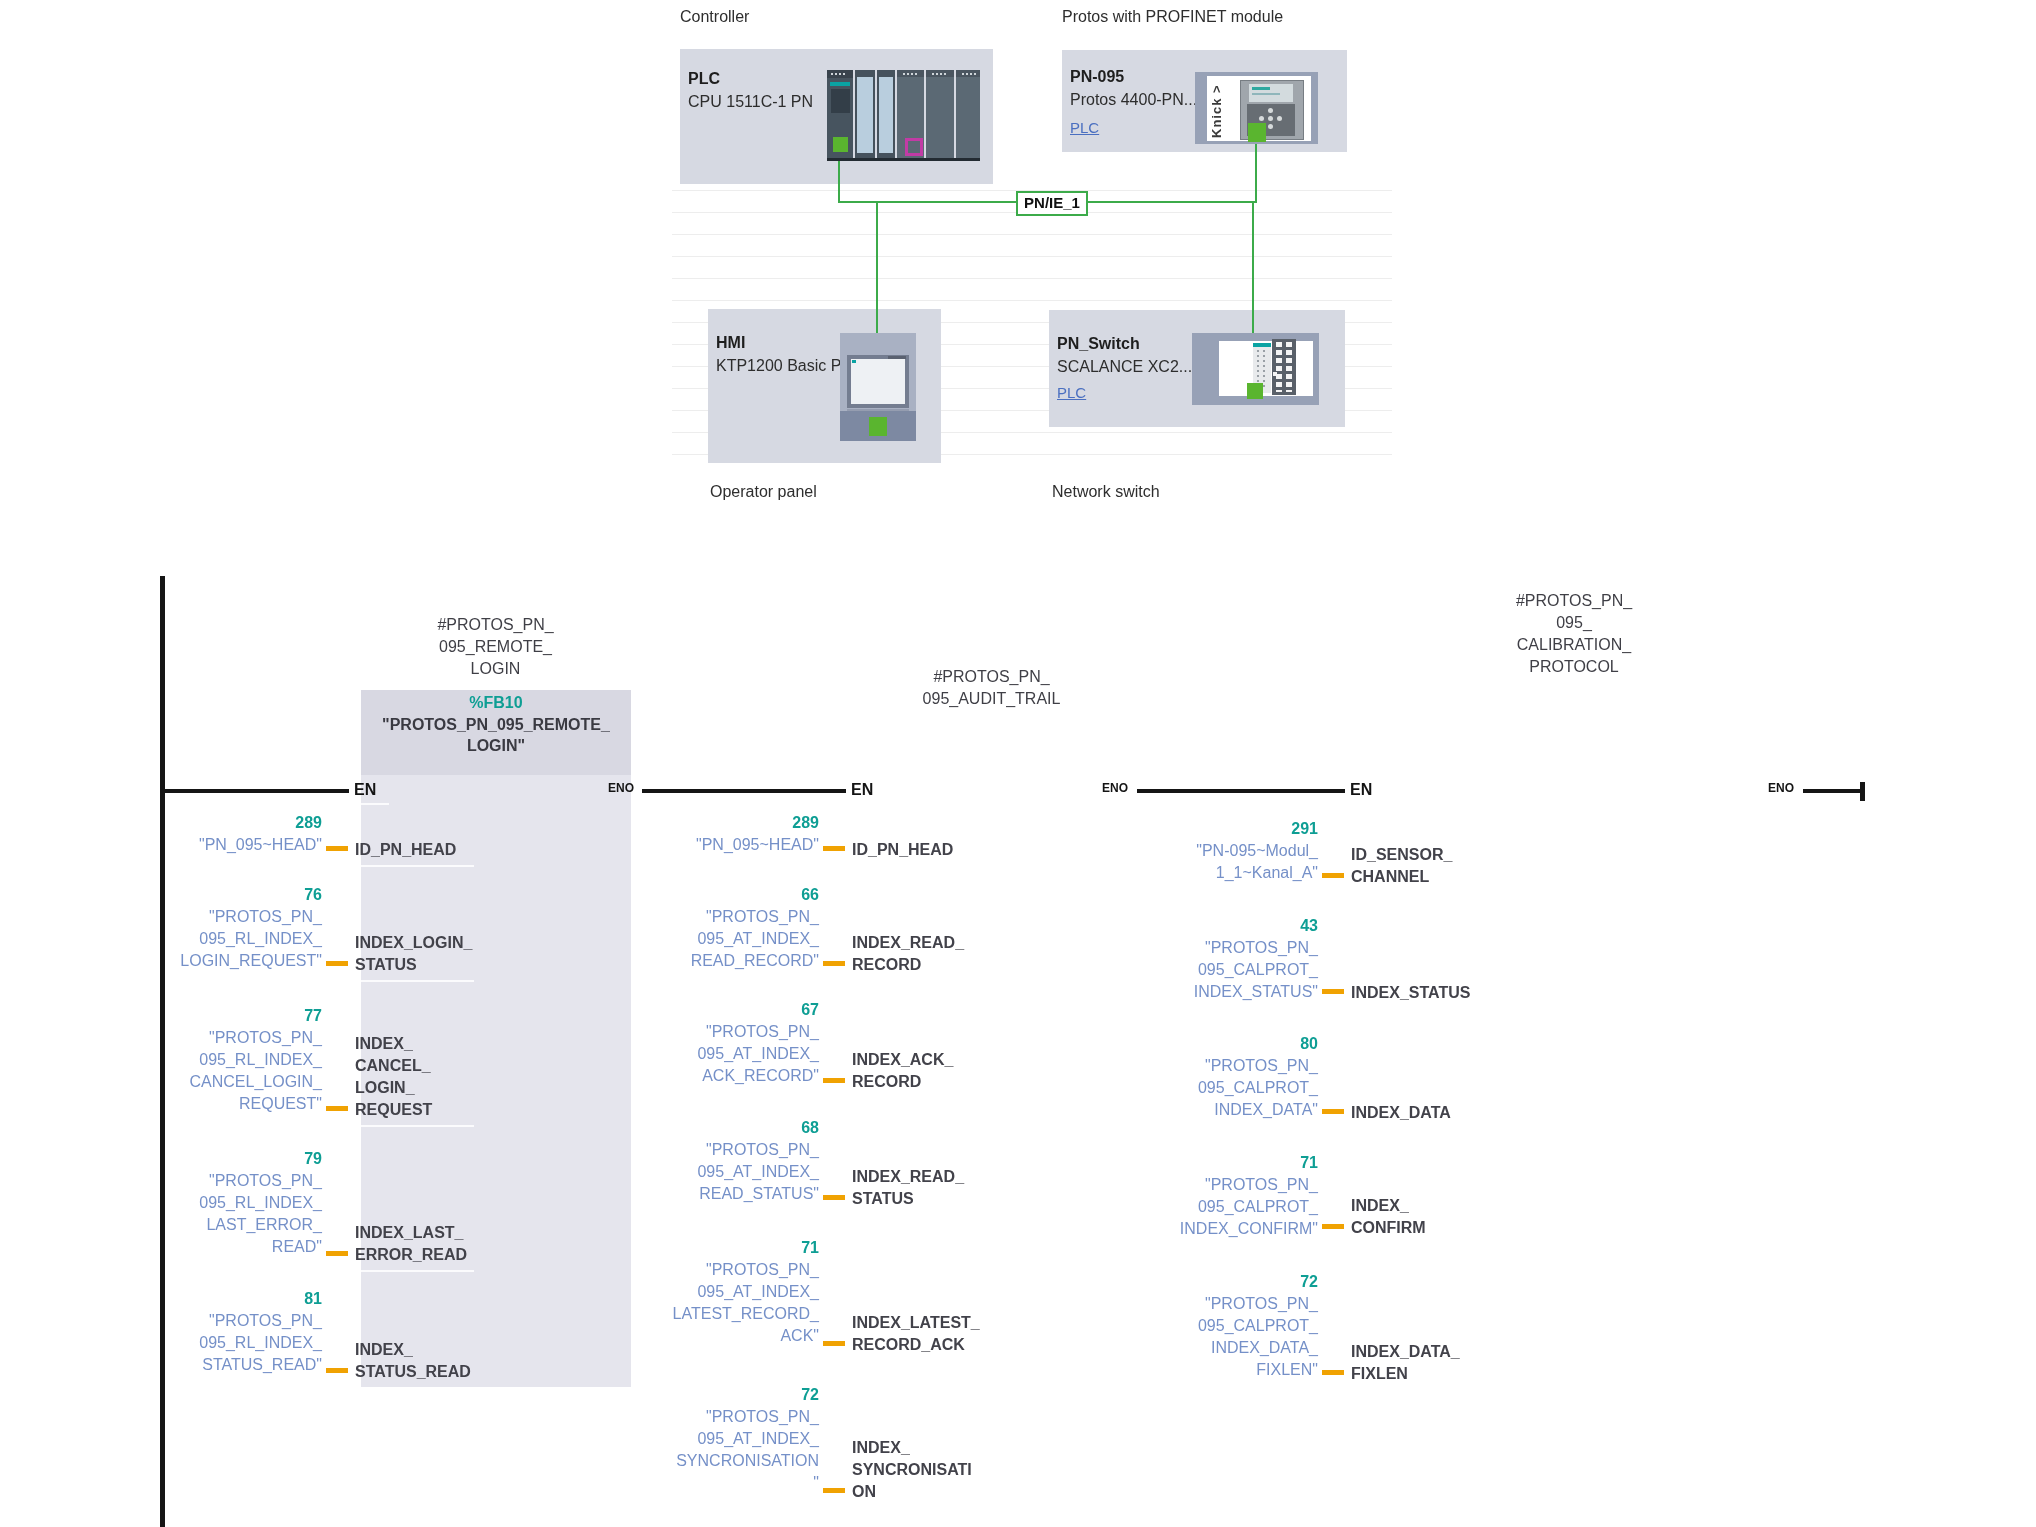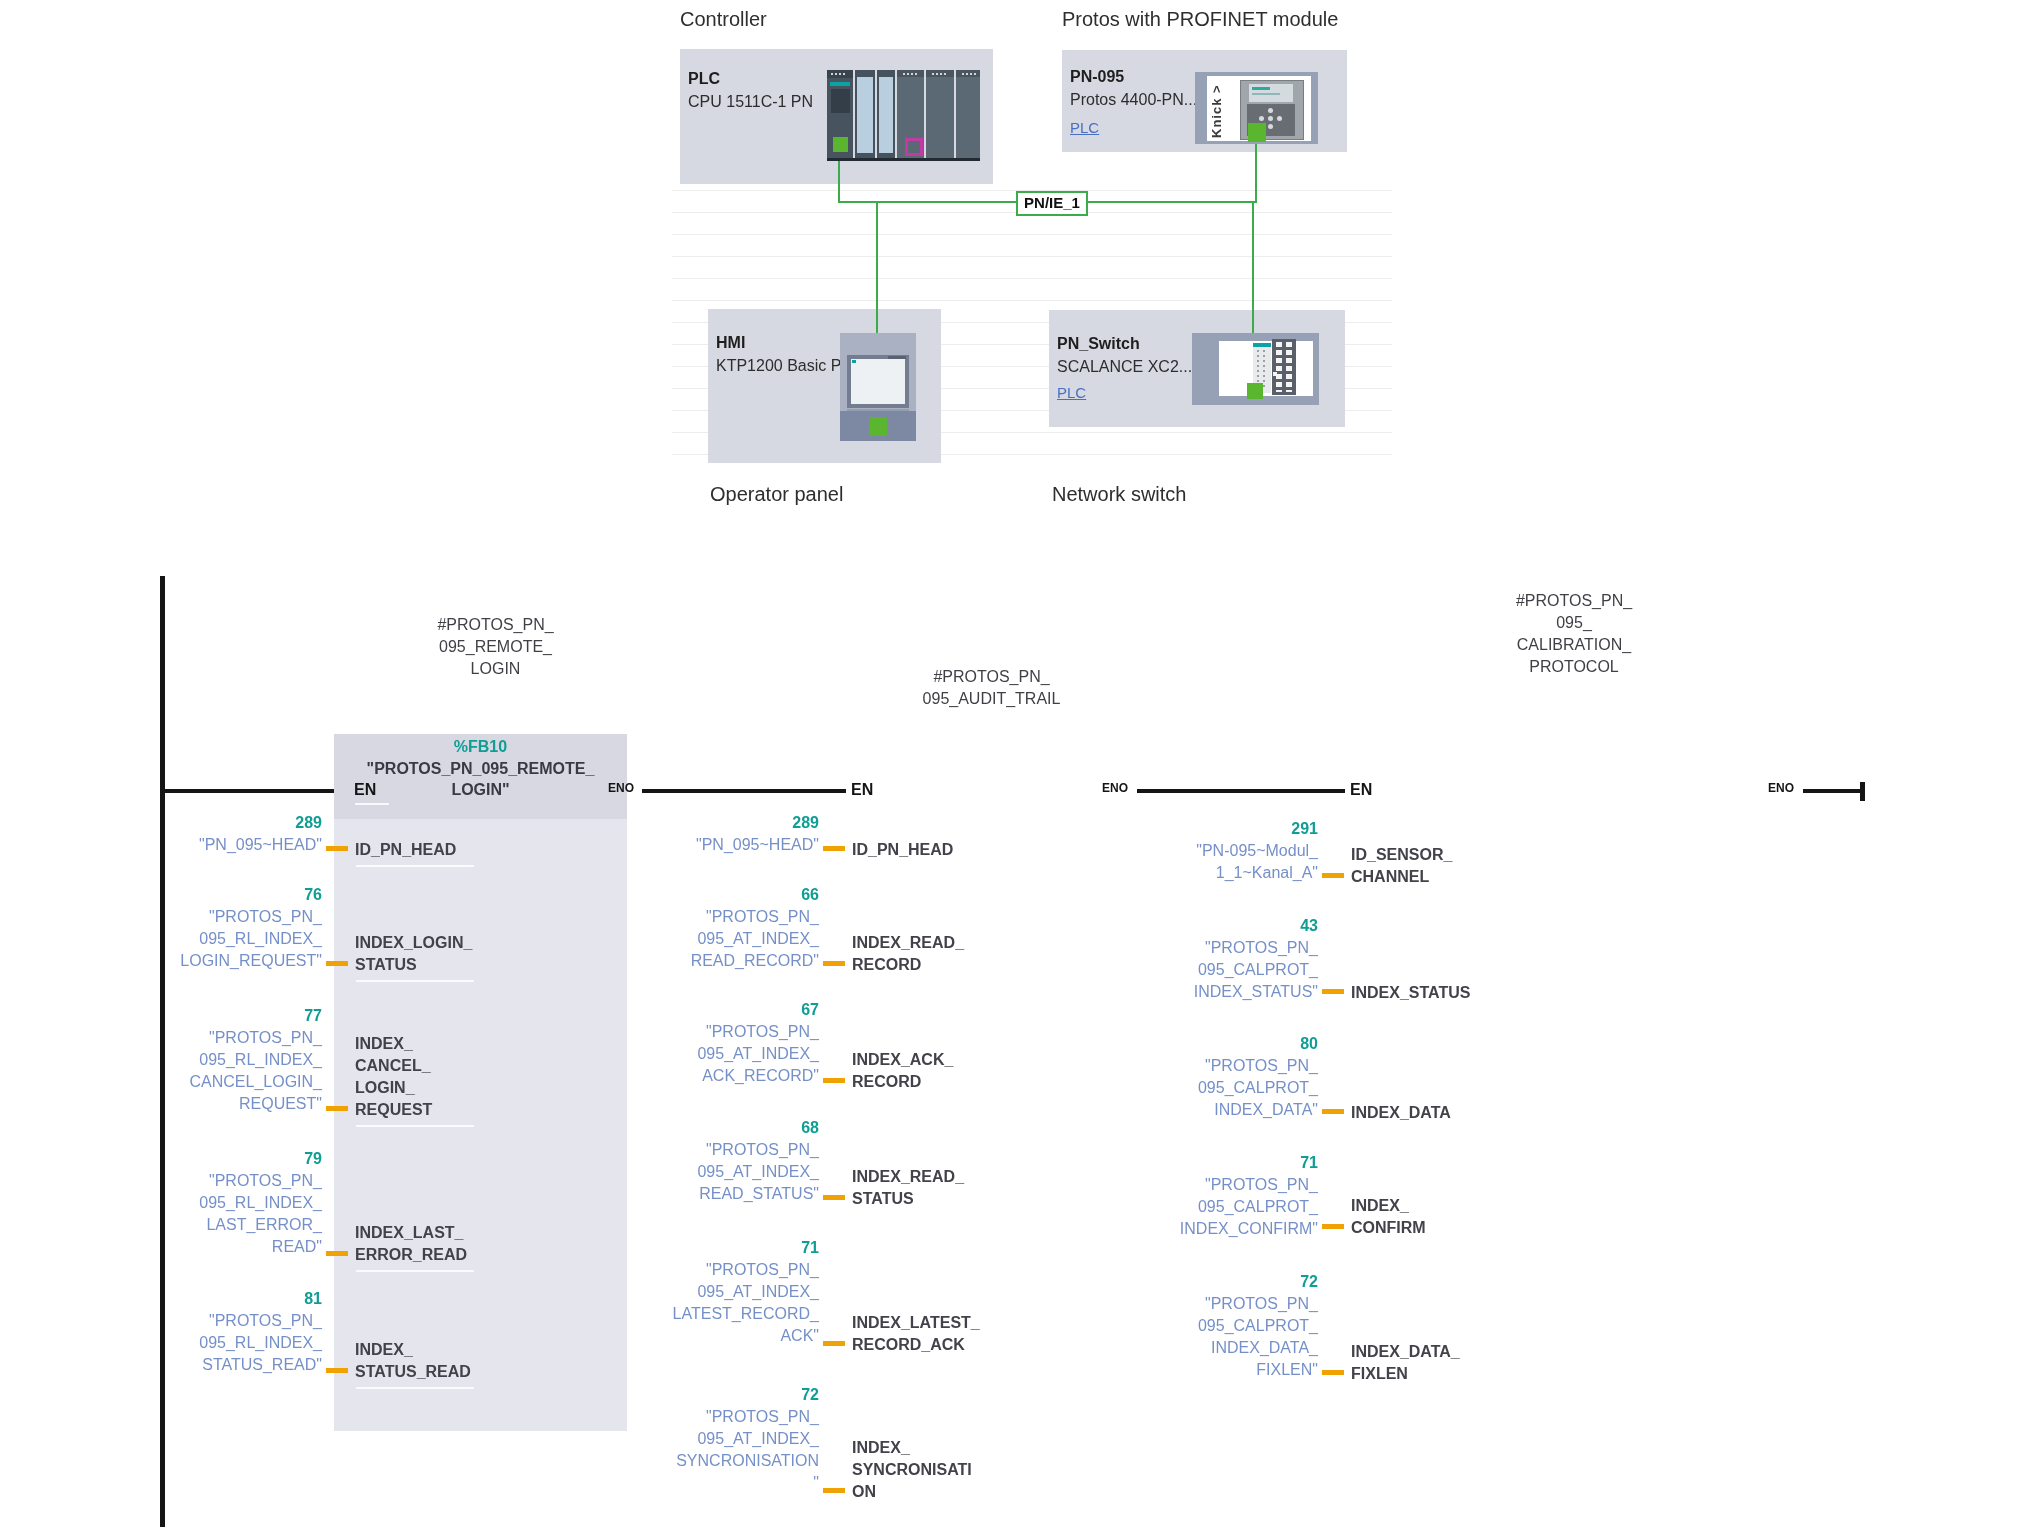--- a/index.html
+++ b/index.html
@@ -1,20 +1,20 @@
 <!DOCTYPE html>
 <html><head>
 <meta charset="utf-8">
 <style>
   html,body{margin:0;padding:0;background:#fff;}
   .canvas{position:relative;width:2036px;height:1527px;background:#ffffff;
           font-family:"Liberation Sans",sans-serif;overflow:hidden;}
   .a{position:absolute;}
   
-  .sec-label{font-size:20px;color:#2e2e2e;white-space:nowrap;}
+  .sec-label{font-size:16px;color:#2e2e2e;white-space:nowrap;}
   .grid{background:repeating-linear-gradient(to bottom,#ededed 0 1px,transparent 1px 22px);}
   .devbox{background:#d6d9e2;}
   .devname{position:absolute;font-size:16px;font-weight:bold;color:#1e1e1e;white-space:nowrap;}
   .devmodel{position:absolute;font-size:16px;color:#2d2d2d;white-space:nowrap;}
   .devlink{position:absolute;font-size:15px;color:#4a6fc0;text-decoration:underline;cursor:pointer;white-space:nowrap;}
   .gl{background:#3cab4a;}
   .seltile{background:#97a1b6;}
   .nettag{background:#ffffff;border:2px solid #3cab4a;font-size:15px;font-weight:bold;color:#111;
           text-align:center;line-height:19px;}
   .vtext{writing-mode:vertical-rl;transform:rotate(180deg);font-size:13px;font-weight:bold;
@@ -140,21 +140,21 @@
   <div class="a rail" style="left:160px;top:576px;width:5px;height:951px;"></div>
   <div class="a wire" style="left:165px;top:789px;width:184px;"></div>
   <div class="a wire" style="left:642px;top:789px;width:204px;"></div>
   <div class="a wire" style="left:1137px;top:789px;width:208px;"></div>
   <div class="a wire" style="left:1803px;top:789px;width:59px;"></div>
   <div class="a tick" style="left:1860px;top:782px;width:5px;height:19px;"></div>
 
   <div class="a inst" style="left:349px;top:614px;width:293px;">#PROTOS_PN_
 095_REMOTE_
 LOGIN</div>
-  <div class="a fbblock" style="left:334px;top:690px;width:293px;height:697px;margin-top:44px;">
+  <div class="a fbblock" style="left:361px;top:690px;width:270px;height:697px;">
     <div class="fbhead" style="height:83px;">
       <div class="fbnum">%FB10</div>
       <div class="fbtitle">"PROTOS_PN_095_REMOTE_
 LOGIN"</div>
     </div>
   </div>
   <div class="a enl" style="left:354px;top:781px;">EN</div>
   <div class="a enor" style="left:574px;top:781px;width:60px;">ENO</div>
 
   <div class="a num" style="left:112px;top:812px;width:210px;">289</div>

